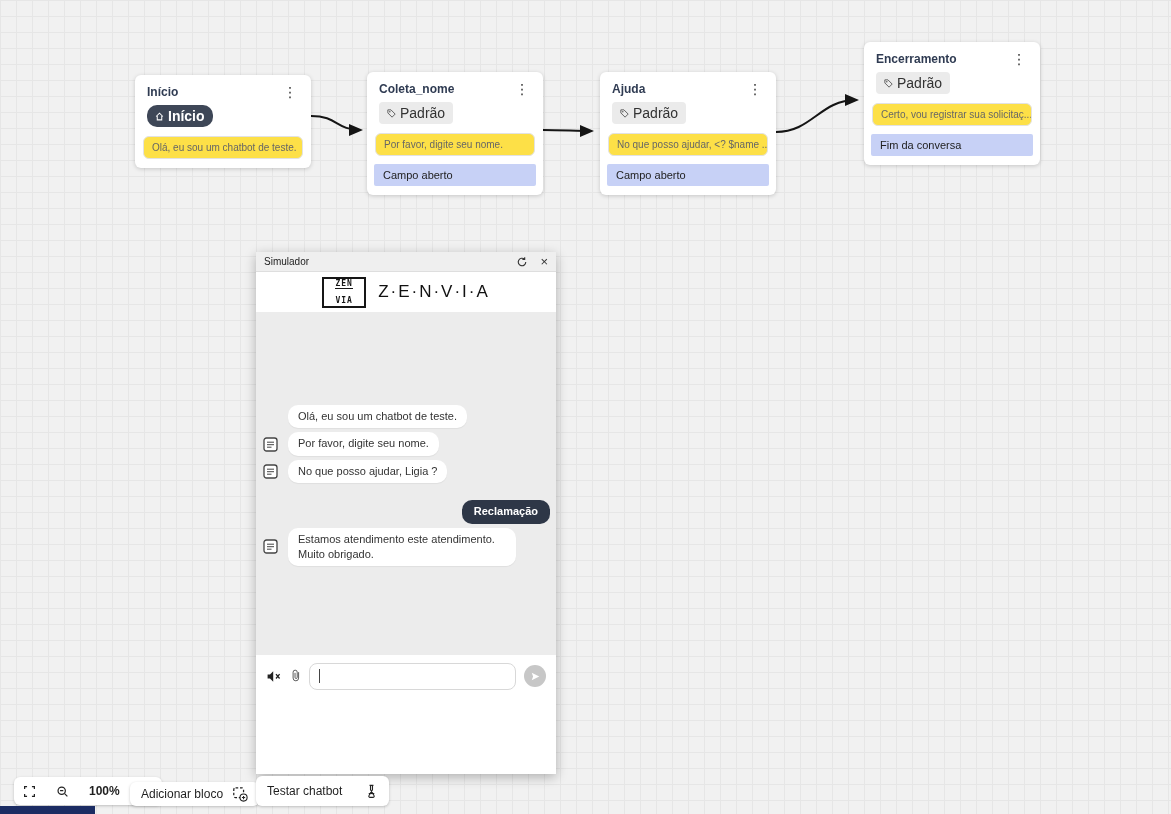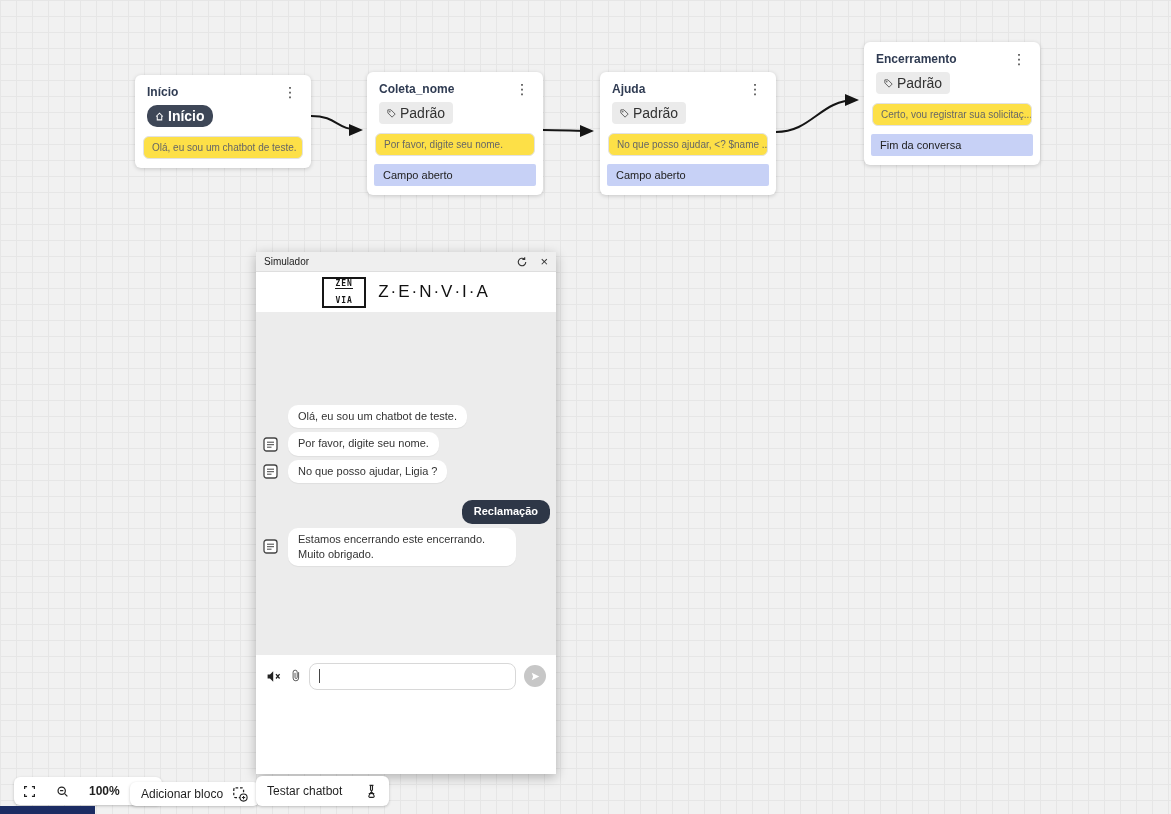--- a/index.html
+++ b/index.html
@@ -219,21 +219,21 @@
 
     <div class="bubble">Reclamação</div>
   </div>
       <div class="msg-row bot">
     <span class="avatar">
       <svg width="15" height="15" viewBox="0 0 15 15">
             <rect x="1" y="1" width="13" height="13" rx="2.5" fill="#fff" stroke="#444" stroke-width="1.3"></rect>
             <path d="M4 5.2 h7 M4 7.7 h7 M4 10.2 h4.5" stroke="#444" stroke-width="1"></path>
           </svg>
     </span>
-    <div class="bubble">Estamos encerrando este encerrando. Muito obrigado.</div>
+    <div class="bubble">Estamos atendimento este atendimento. Muito obrigado.</div>
   </div>
     </div>
   <div class="sim-inputbar">
     <span class="icon-btn">
       <svg width="16" height="13" viewBox="0 0 20 16">
           <path d="M2 5.5 h3 l4 -4 v13 l-4 -4 h-3 z" fill="#222"></path>
           <path d="M12.5 5 l4.5 5.5 M17 5 l-4.5 5.5" stroke="#222" stroke-width="1.6"></path>
         </svg>
     </span>
     <span class="icon-btn">

